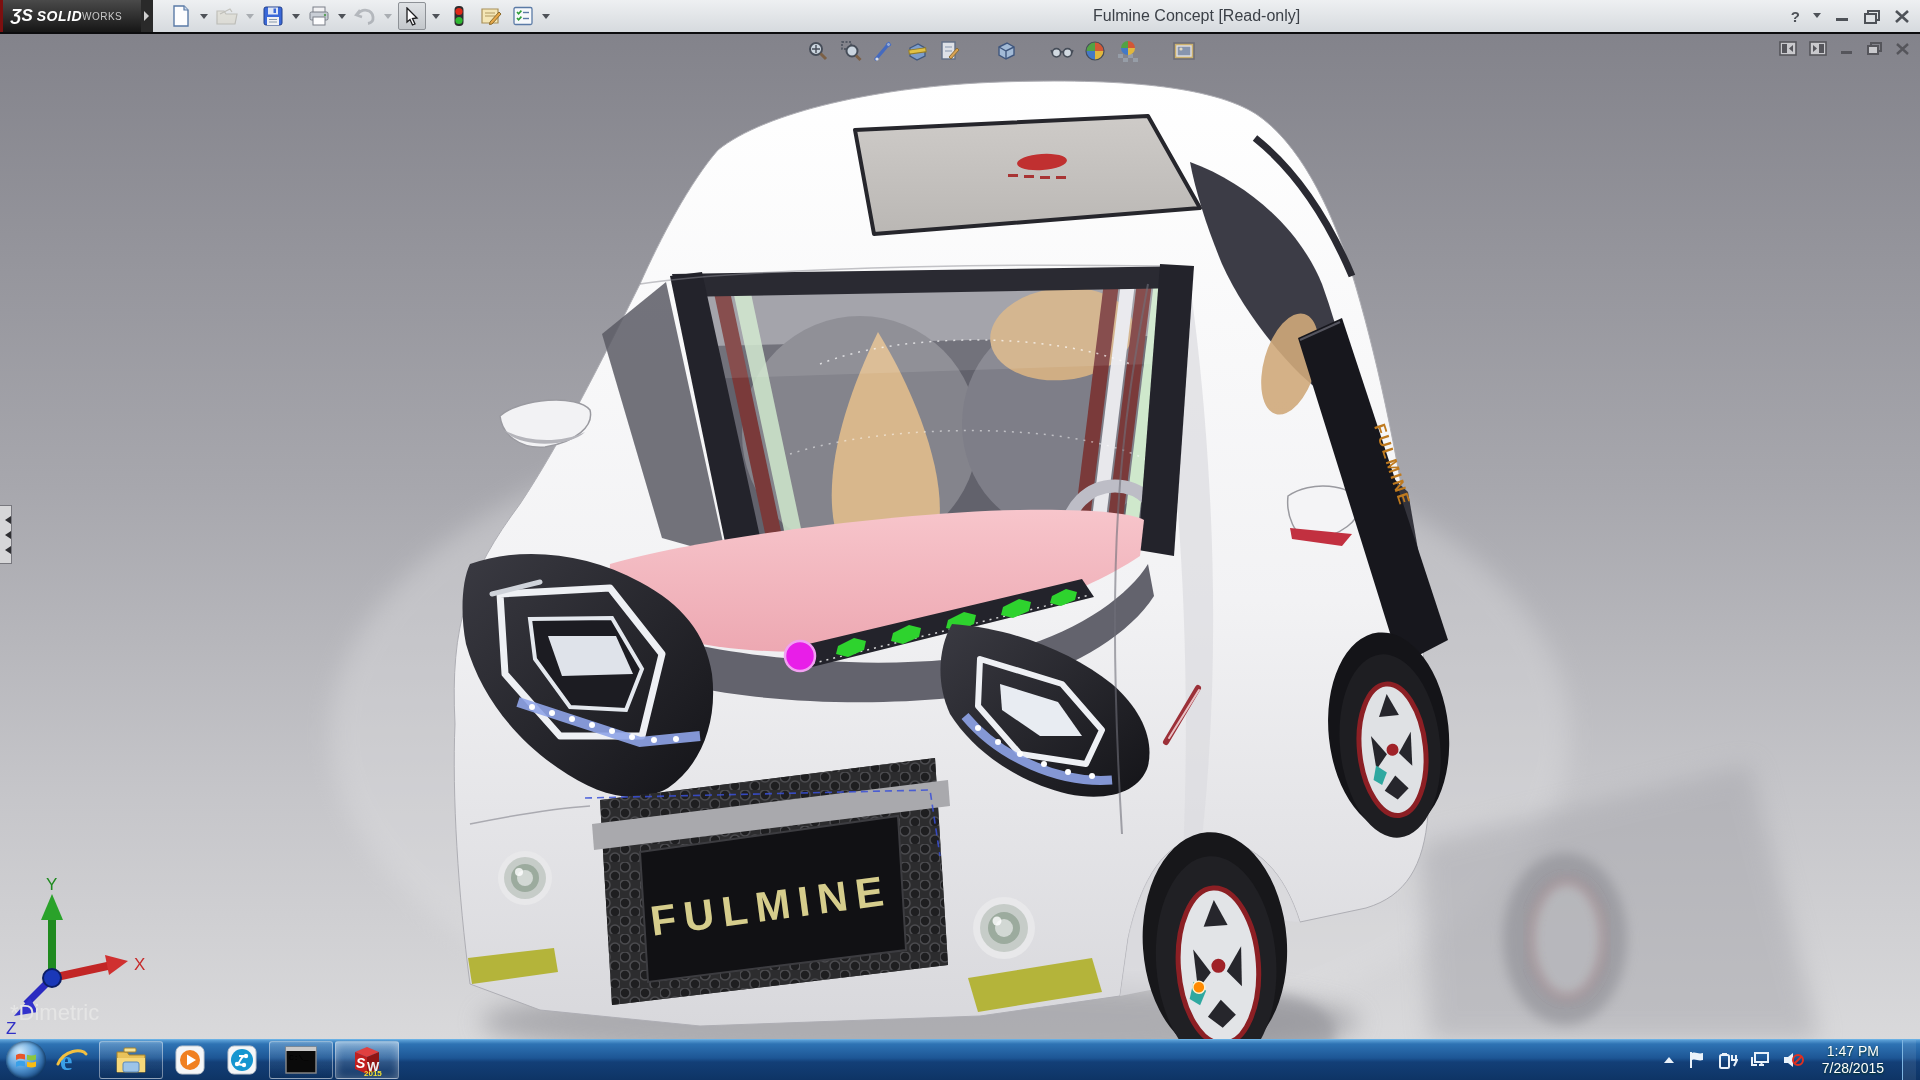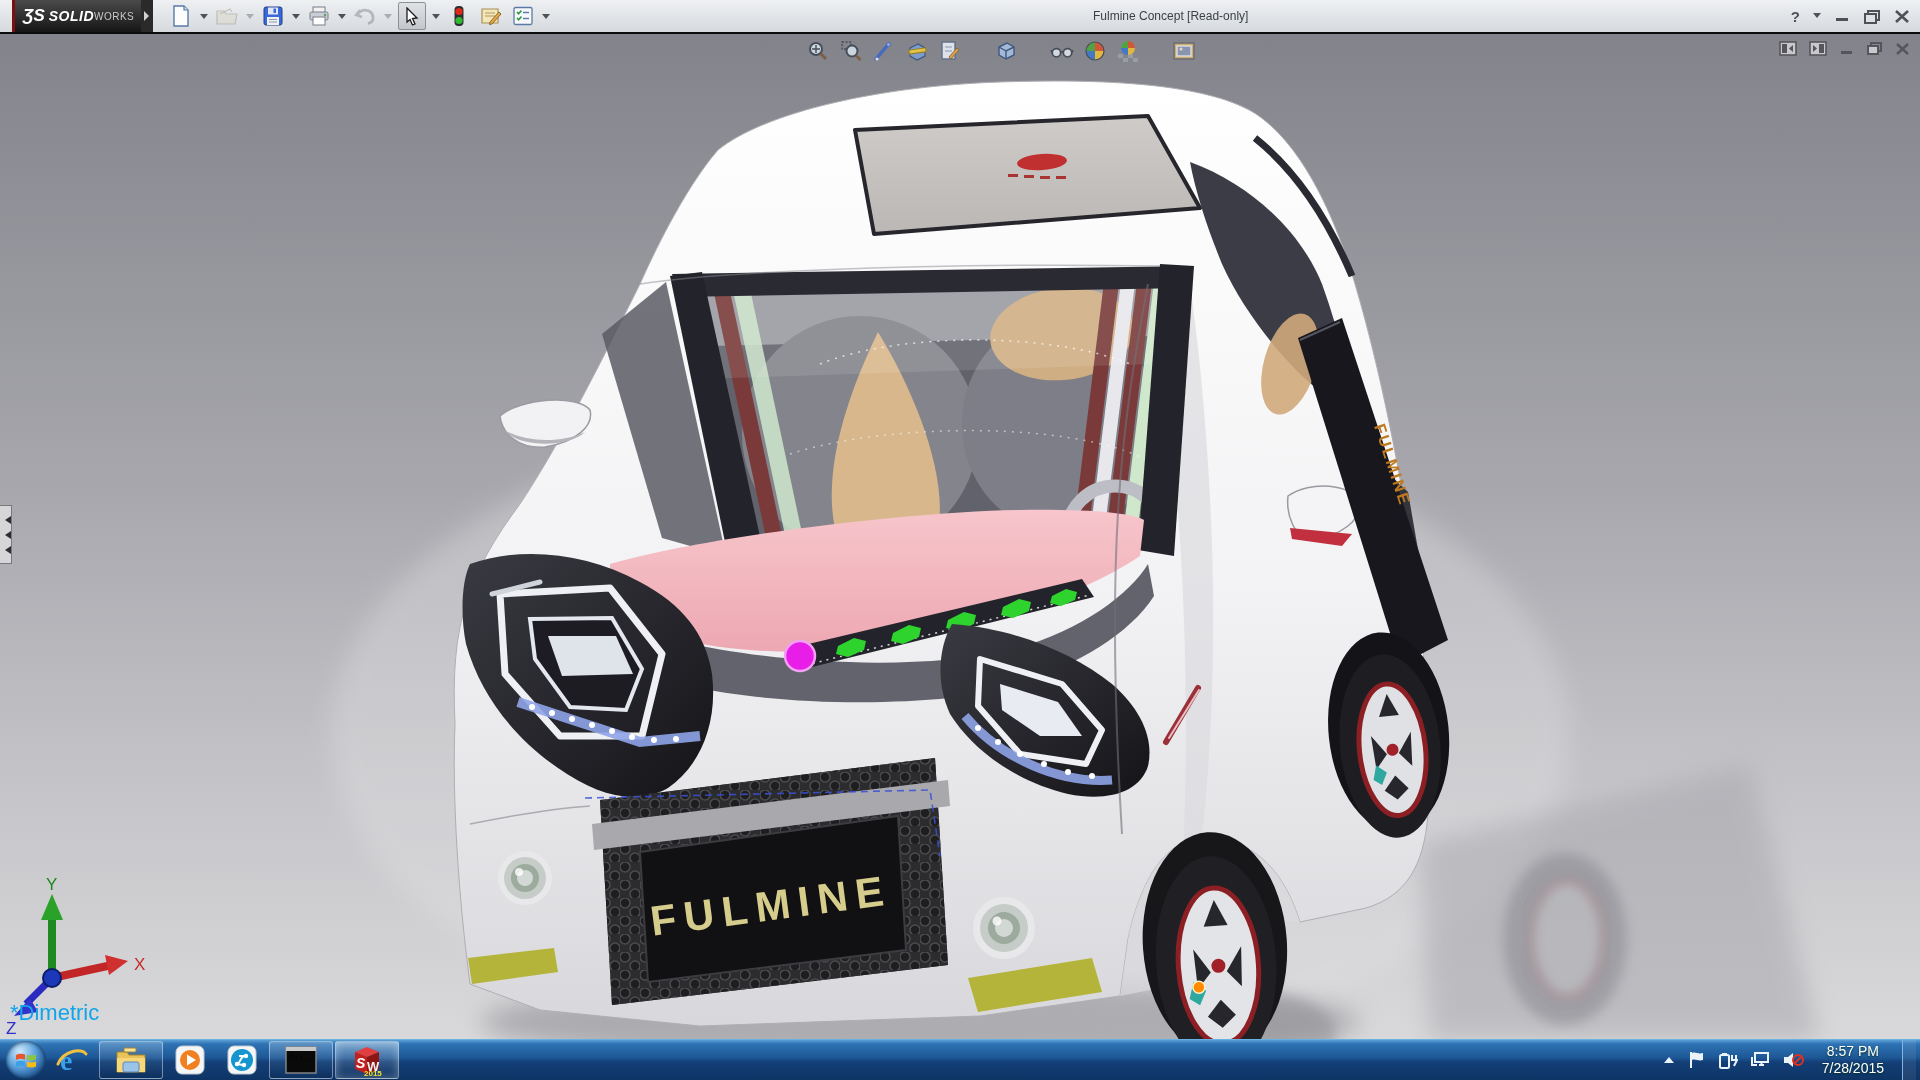--- a/index.html
+++ b/index.html
@@ -2,55 +2,55 @@
 <html><head>
 <meta charset="utf-8">
 <style>
   html,body{margin:0;padding:0;background:#000;}
   #screen{position:relative;width:1920px;height:1080px;overflow:hidden;
     font-family:"Liberation Sans",sans-serif;-webkit-font-smoothing:antialiased;}
 
   
   .titlebar{position:absolute;top:0;left:0;width:1920px;height:32px;
     background:linear-gradient(#eef0f2,#d6dade);border-bottom:2px solid #0c0c0e;}
-  .brand{position:absolute;left:12px;top:0;width:141px;height:32px;
+  .brand{position:absolute;left:0;top:0;width:141px;height:32px;
     background:linear-gradient(#4a4a4a,#161616);display:flex;align-items:center;
     border-left:3px solid #7c0f0f;box-sizing:border-box;}
   .brand .logo3s{color:#fff;font-weight:bold;font-style:italic;font-size:17px;margin:0 4px 0 8px;}
   .brand .bold{color:#fff;font-weight:bold;font-size:14px;letter-spacing:.5px;font-style:italic;}
   .brand .light{color:#c9c9c9;font-size:10px;letter-spacing:.5px;}
   .flyout{position:absolute;left:141px;top:0;width:12px;height:32px;background:#2a2a2a;
     display:flex;align-items:center;justify-content:center;}
   .flyout:after{content:"";border:5px solid transparent;border-left-color:#cfcfcf;margin-left:4px;}
   .tbar{position:absolute;left:168px;top:0;height:32px;display:flex;align-items:center;gap:6px;}
   .tbtn{display:flex;align-items:center;justify-content:center;width:26px;height:26px;}
   .tbtn svg{display:block;}
   .dd{width:0;height:0;border:4px solid transparent;border-top:5px solid #4e5258;margin-top:5px;}
   .dd.gray{border-top-color:#a9adb2;}
   .grayed{opacity:.42;filter:grayscale(70%);}
   .pressed{border:1px solid #8d9196;background:linear-gradient(#dfe2e5,#c3c7cb);border-radius:2px;}
   .wtitle{position:absolute;left:1093px;top:0;height:32px;display:flex;align-items:center;
-    color:#3c4148;font-size:12px;}
+    color:#3c4148;font-size:16px;}
   .wctrl{position:absolute;right:10px;top:0;height:32px;display:flex;align-items:center;gap:13px;color:#4e5258;}
   .wctrl .g{font-size:15px;font-weight:bold;}
   .wctrl svg{display:block;}
 
   
   .viewport{position:absolute;top:34px;left:0;width:1920px;height:1006px;}
   .viewport>svg.scene{position:absolute;inset:0;}
   .headsup{position:absolute;top:5px;left:806px;display:flex;align-items:center;gap:9px;}
   .hicon{width:24px;height:24px;display:flex;align-items:center;justify-content:center;opacity:.85;}
   .hsep{width:14px;}
   .docctrl{position:absolute;top:7px;right:10px;display:flex;align-items:center;gap:12px;color:#55555b;}
   .docctrl svg{display:block;}
   .lefttab{position:absolute;left:0;top:471px;width:11px;height:57px;background:#d6d6d8;
     border:1px solid #78787e;border-left:none;display:flex;flex-direction:column;
     align-items:center;justify-content:center;gap:7px;}
   .lefttab i{width:0;height:0;border:4px solid transparent;border-right:6px solid #2e2e32;}
-  .viewlabel{position:absolute;left:10px;top:966px;font-size:22px;color:#0ea5e9;}
+  .viewlabel{position:absolute;left:10px;top:966px;font-size:22px;color:#e5e5e5;}
 
   
   .taskbar{position:absolute;left:0;bottom:0;width:1920px;height:40px;
     background:linear-gradient(#5b9fd6 0%,#2e73b4 10%,#1d5695 45%,#133f77 55%,#0e3465 100%);
     border-top:1px solid #69b0e4;display:flex;align-items:center;}
   .orb{width:40px;height:38px;margin-left:6px;border-radius:50%;
     background:radial-gradient(circle at 35% 28%,#cfe9fb,#5aa0dc 42%,#1a4c86 78%,#0a2c55);
     box-shadow:inset 0 0 4px #08233f;display:flex;align-items:center;justify-content:center;}
   .tapp{width:52px;height:38px;display:flex;align-items:center;justify-content:center;}
   .tappbtn{width:62px;height:36px;margin:0 1px;display:flex;align-items:center;justify-content:center;
@@ -635,19 +635,19 @@
         <rect x="5" y="2" width="13" height="9" fill="none" stroke="#eaf2fa" stroke-width="2"></rect>
         <path d="M9,14 L14,14 M11.5,11 L11.5,14" stroke="#eaf2fa" stroke-width="2"></path>
         <path d="M2,6 L2,14 L7,14" fill="none" stroke="#eaf2fa" stroke-width="2"></path>
       </svg>
       <svg width="22" height="18" viewBox="0 0 22 18">
         <path d="M2,6 L6,6 L11,2 L11,16 L6,12 L2,12 Z" fill="#eaf2fa"></path>
         <circle cx="16" cy="9" r="5" fill="none" stroke="#e03020" stroke-width="2"></circle>
         <line x1="12.5" y1="12.5" x2="19.5" y2="5.5" stroke="#e03020" stroke-width="2"></line>
       </svg>
       <div class="clock">
-        <div>8:57 PM</div>
+        <div>1:47 PM</div>
         <div>7/28/2015</div>
       </div>
       <div class="showdesk"></div>
     </div>
   </div>
 </div>
 
 </body></html>

